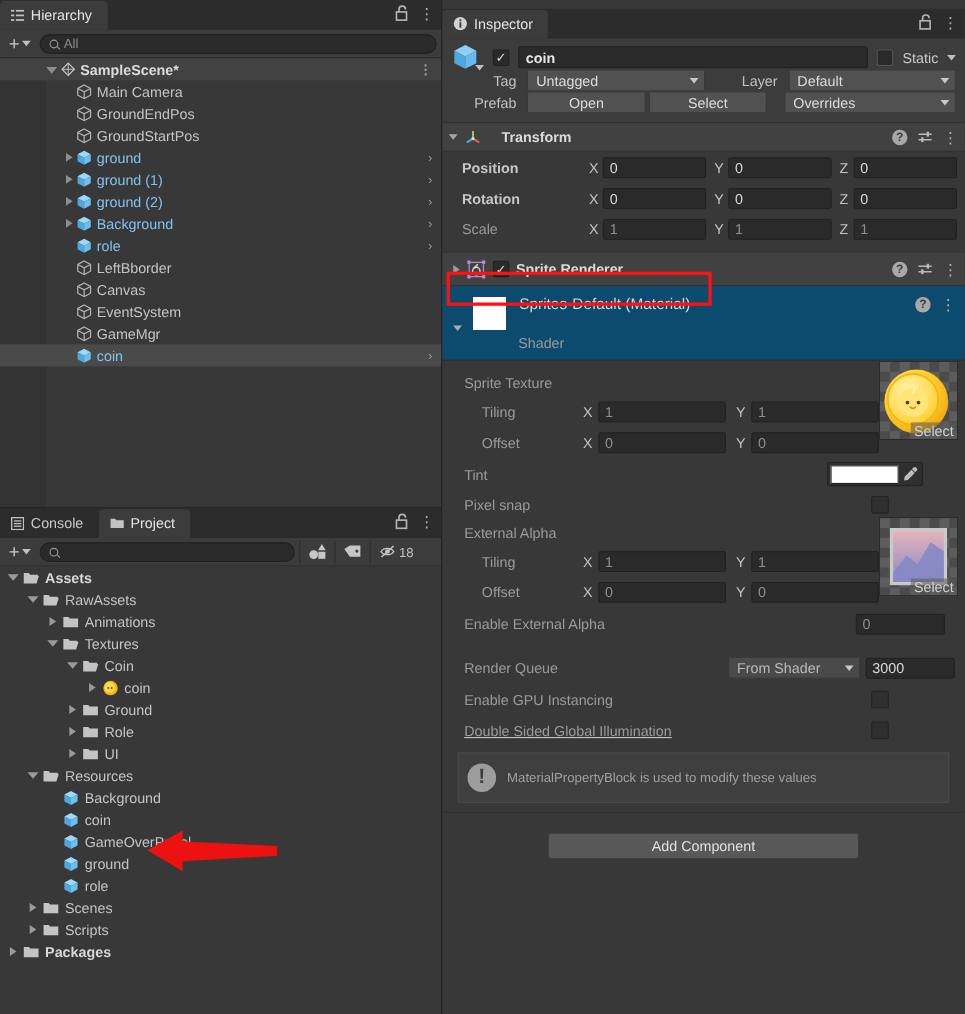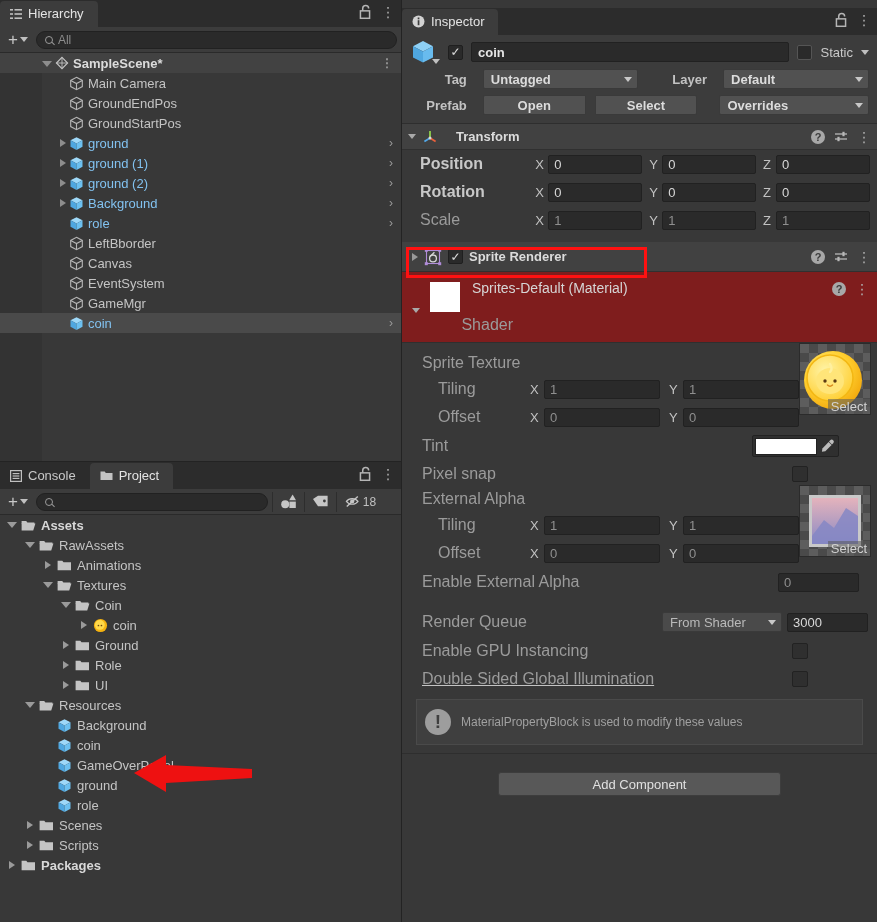--- a/index.html
+++ b/index.html
@@ -129,21 +129,21 @@
   .namefield {
     flex: 1; height: 20px; background: #2a2a2a; border: 1px solid #212121;
     border-radius: 2px; display: flex; align-items: center; padding: 0 6px;
     color: #e6e6e6; font-weight: bold; font-size: 13px;
   }
   .statbox {
     width: 15px; height: 15px; background: #2a2a2a; border: 1px solid #555;
     border-radius: 2px; flex: none;
   }
   .stat-lbl { font-size: 13px; color: #c9c9c9; }
-  .hdr-row2, .hdr-row3 { display: flex; align-items: center; margin-top: 6px; gap: 16px; font-weight: bold; }
+  .hdr-row2, .hdr-row3 { display: flex; align-items: center; margin-top: 0; gap: 10px; }
   .flbl { color: #c2c2c2; font-size: 13px; text-align: right; }
   .drop {
     height: 20px; background: #515151; border: 1px solid #3a3a3a; border-radius: 2px;
     display: flex; align-items: center; justify-content: space-between;
     padding: 0 5px 0 7px; color: #dcdcdc; font-size: 13px;
   }
   .drop .tcaret {
     width: 0; height: 0; border-left: 4px solid transparent;
     border-right: 4px solid transparent; border-top: 5px solid #c8c8c8;
   }
@@ -159,30 +159,30 @@
   }
   .comp-title { font-weight: bold; color: #dcdcdc; font-size: 13px; }
   .comp-right { margin-left: auto; display: flex; align-items: center; gap: 9px; }
   .qmark {
     width: 14px; height: 14px; border-radius: 50%; background: #a8a8a8;
     color: #3c3c3c; font-size: 11px; font-weight: bold;
     display: flex; align-items: center; justify-content: center;
   }
 
   .prop-row { display: flex; align-items: center; height: 28px; padding-left: 18px; }
-  .prop-lbl { width: 124px; font-size: 16px; color: #c8c8c8; font-weight: bold; }
+  .prop-lbl { width: 124px; font-size: 13px; color: #c8c8c8; font-weight: bold; }
   .prop-lbl.dim { font-weight: normal; color: #9b9b9b; }
   .axis { width: 14px; text-align: left; color: #c2c2c2; font-size: 13px; }
   .numfield {
     height: 19px; background: #2a2a2a; border: 1px solid #212121; border-radius: 2px;
     display: flex; align-items: center; padding: 0 5px; color: #d8d8d8; font-size: 13px;
   }
   .numfield.dim { color: #8f8f8f; }
 
-  .mat-box { background: #7f1d1d; }
+  .mat-box { background: #0c4a6e; }
   .swatch-white { width: 30px; height: 30px; background: #ffffff; }
   .thumbbox { width: 72px; height: 72px; position: relative; border: 1px solid #2b2b2b; }
   .select-ov {
     position: absolute; right: 0; bottom: 0; font-size: 13px; color: #d2d2d2;
     background: rgba(90,90,90,0.55); padding: 0 3px;
   }
   .checker {
     background-image:
       linear-gradient(45deg, #4a4a4a 25%, transparent 25%, transparent 75%, #4a4a4a 75%),
       linear-gradient(45deg, #4a4a4a 25%, transparent 25%, transparent 75%, #4a4a4a 75%);

